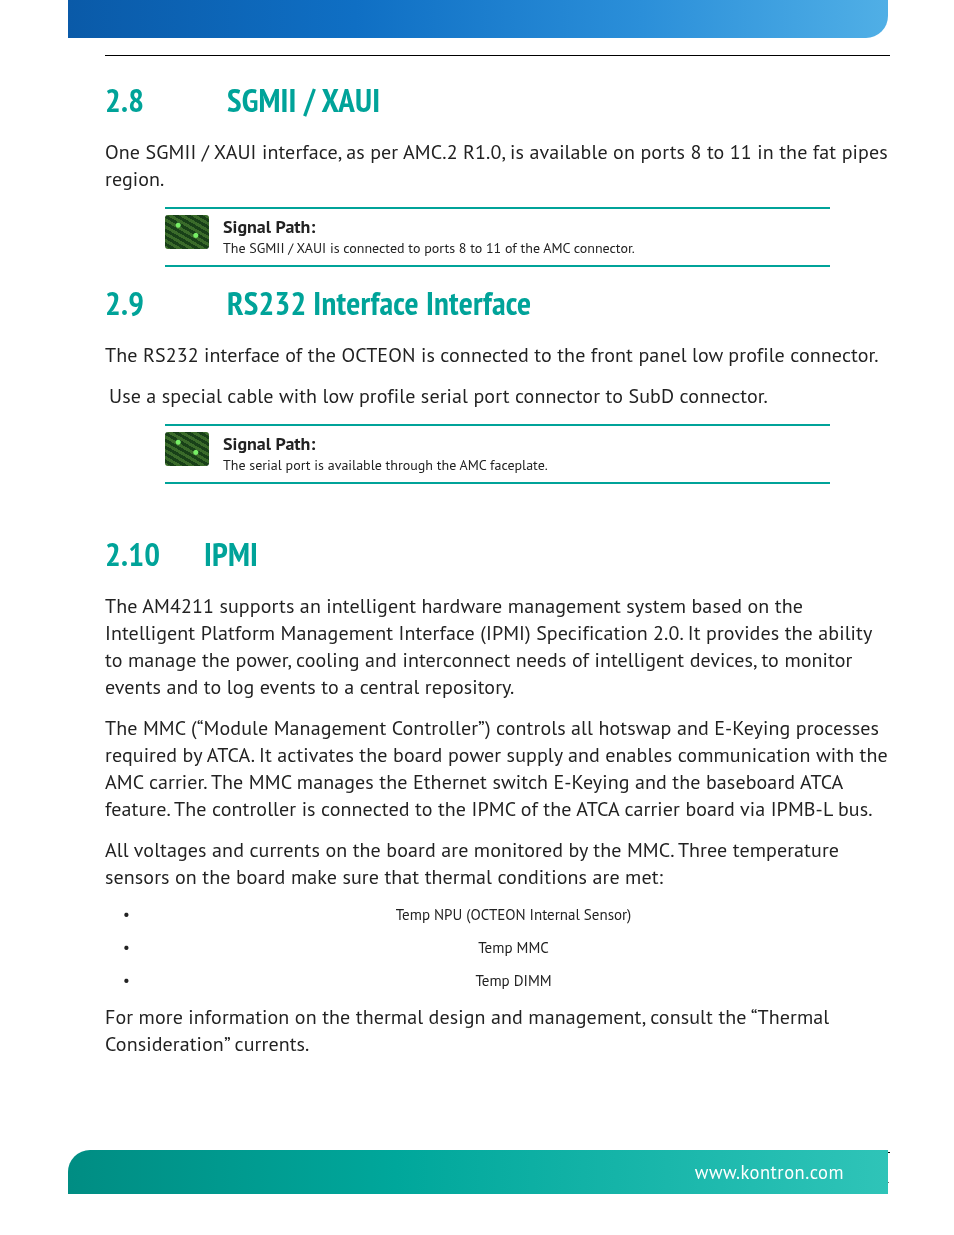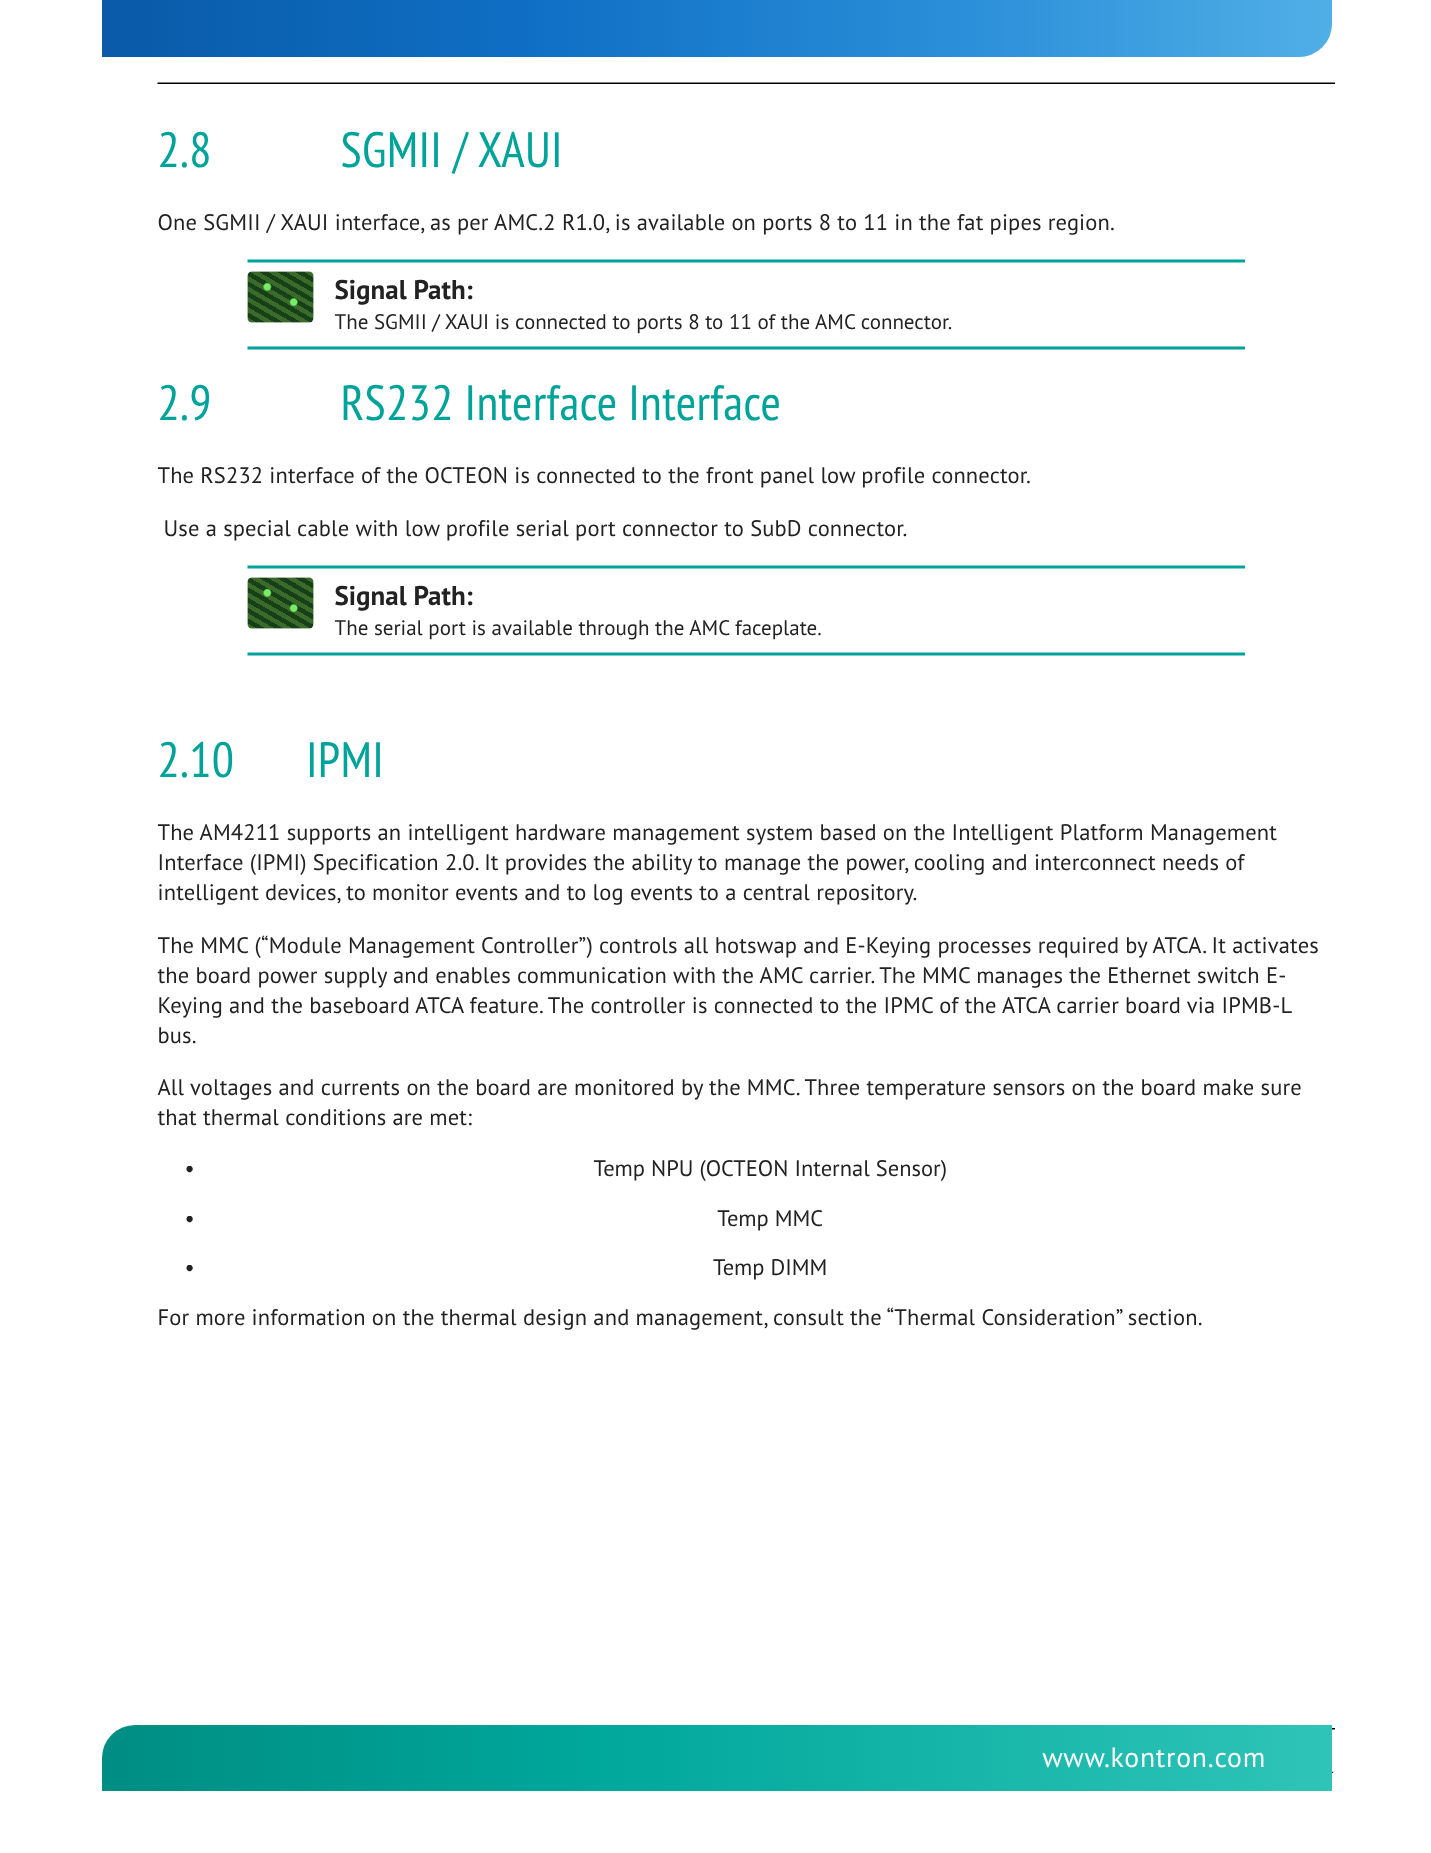--- a/index.html
+++ b/index.html
@@ -32,31 +32,31 @@
     width: 785px;
   }
   hr.thin {
     border: none;
     border-top: 1px solid #000;
     margin: 0;
   }
   h2.sect {
     font-family: "PT Sans Narrow", "Arial Narrow", Arial, sans-serif;
     color: #00a399;
-    font-weight: 400;
+    font-weight: 700;
     font-size: 33px;
     margin: 22px 0 18px 0;
     letter-spacing: 0.2px;
     display: flex;
     align-items: baseline;
     gap: 40px;
   }
   h2.sect .num { min-width: 82px; display: inline-block; }
   p.body {
-    font-size: 15px;
+    font-size: 20px;
     line-height: 1.35;
     margin: 10px 0 14px 0;
     letter-spacing: 0.1px;
   }
   .note {
     margin: 8px 60px 14px 60px;
     border-top: 2.5px solid #00a399;
     border-bottom: 2.5px solid #00a399;
     padding: 6px 0 8px 0;
     display: flex;
@@ -173,21 +173,21 @@
       <span>IPMI</span>
     </h2>
     <p class="body">The AM4211 supports an intelligent hardware management system based on the Intelligent Platform Management Interface (IPMI) Specification 2.0. It provides the ability to manage the power, cooling and interconnect needs of intelligent devices, to monitor events and to log events to a central repository.</p>
     <p class="body">The MMC (“Module Management Controller”) controls all hotswap and E-Keying processes required by ATCA. It activates the board power supply and enables communication with the AMC carrier. The MMC manages the Ethernet switch E-Keying and the baseboard ATCA feature. The controller is connected to the IPMC of the ATCA carrier board via IPMB-L bus.</p>
     <p class="body">All voltages and currents on the board are monitored by the MMC. Three temperature sensors on the board make sure that thermal conditions are met:</p>
     <ul class="temps">
       <li>Temp NPU (OCTEON Internal Sensor)</li>
       <li>Temp MMC</li>
       <li>Temp DIMM</li>
     </ul>
-    <p class="body">For more information on the thermal design and management, consult the  “Thermal Consideration” section.</p>
+    <p class="body">For more information on the thermal design and management, consult the  “Thermal Consideration” currents.</p>
   </div>
 
   <div class="footer-line"></div>
   <div class="footer-bar">
     <span class="pn">12</span>
     <span class="model">AM4211</span>
   </div>
 
   <div class="bottom-banner">
     <span>www.kontron.com</span>

